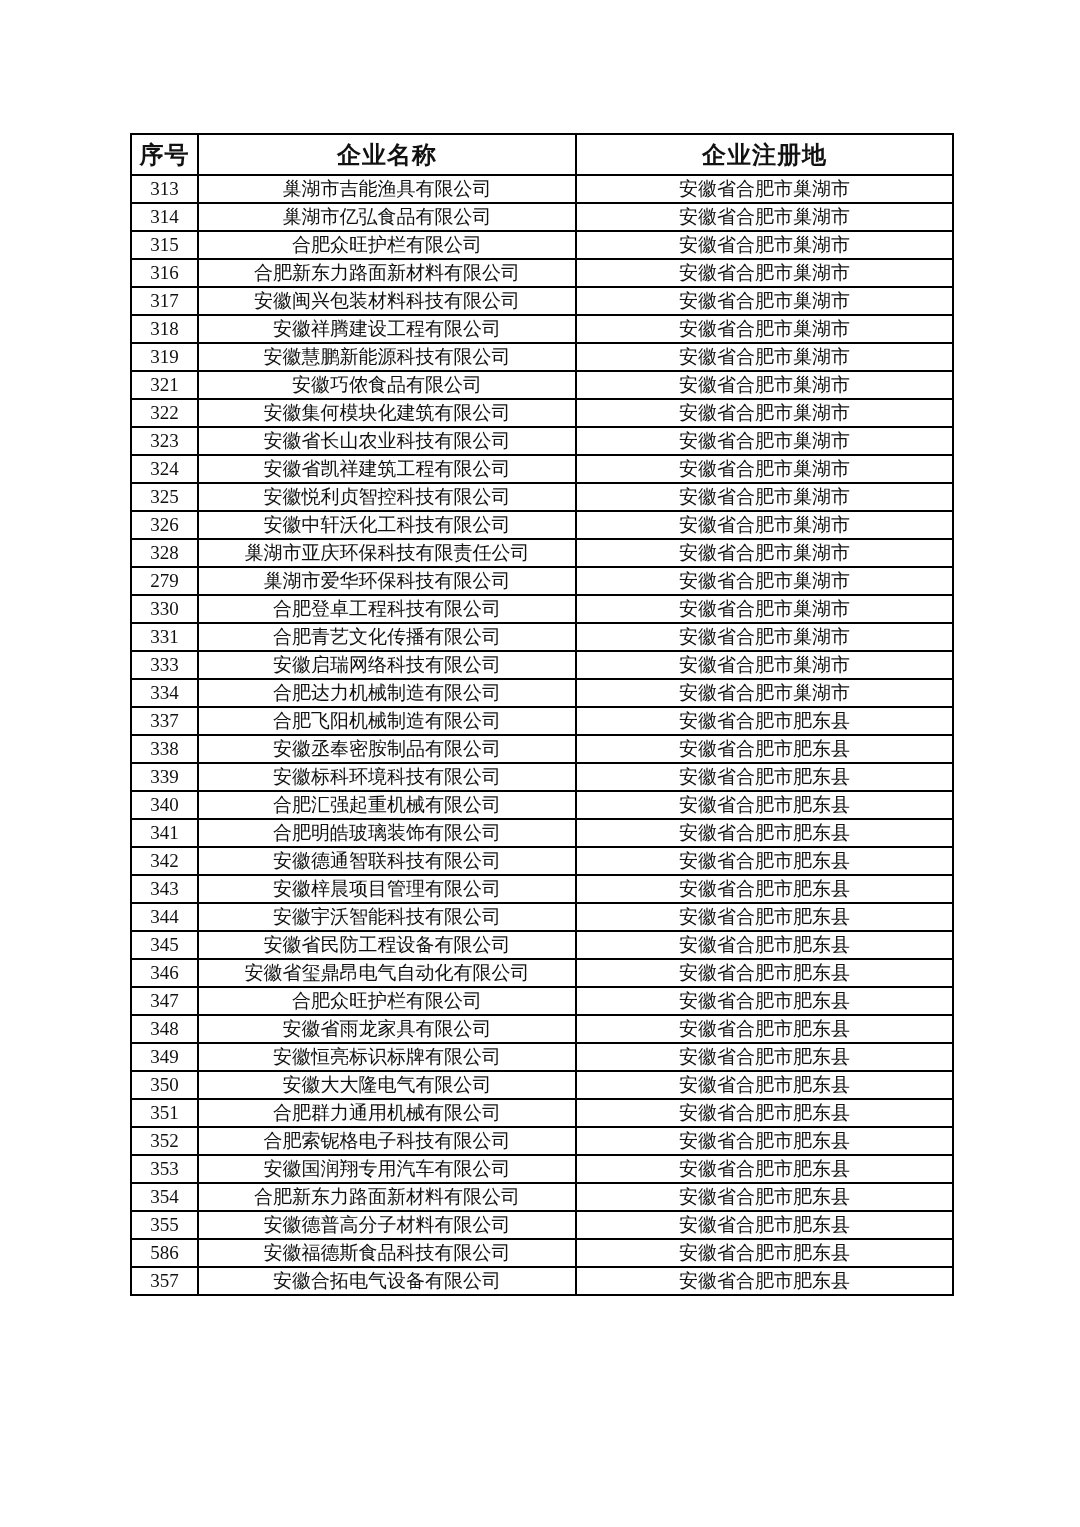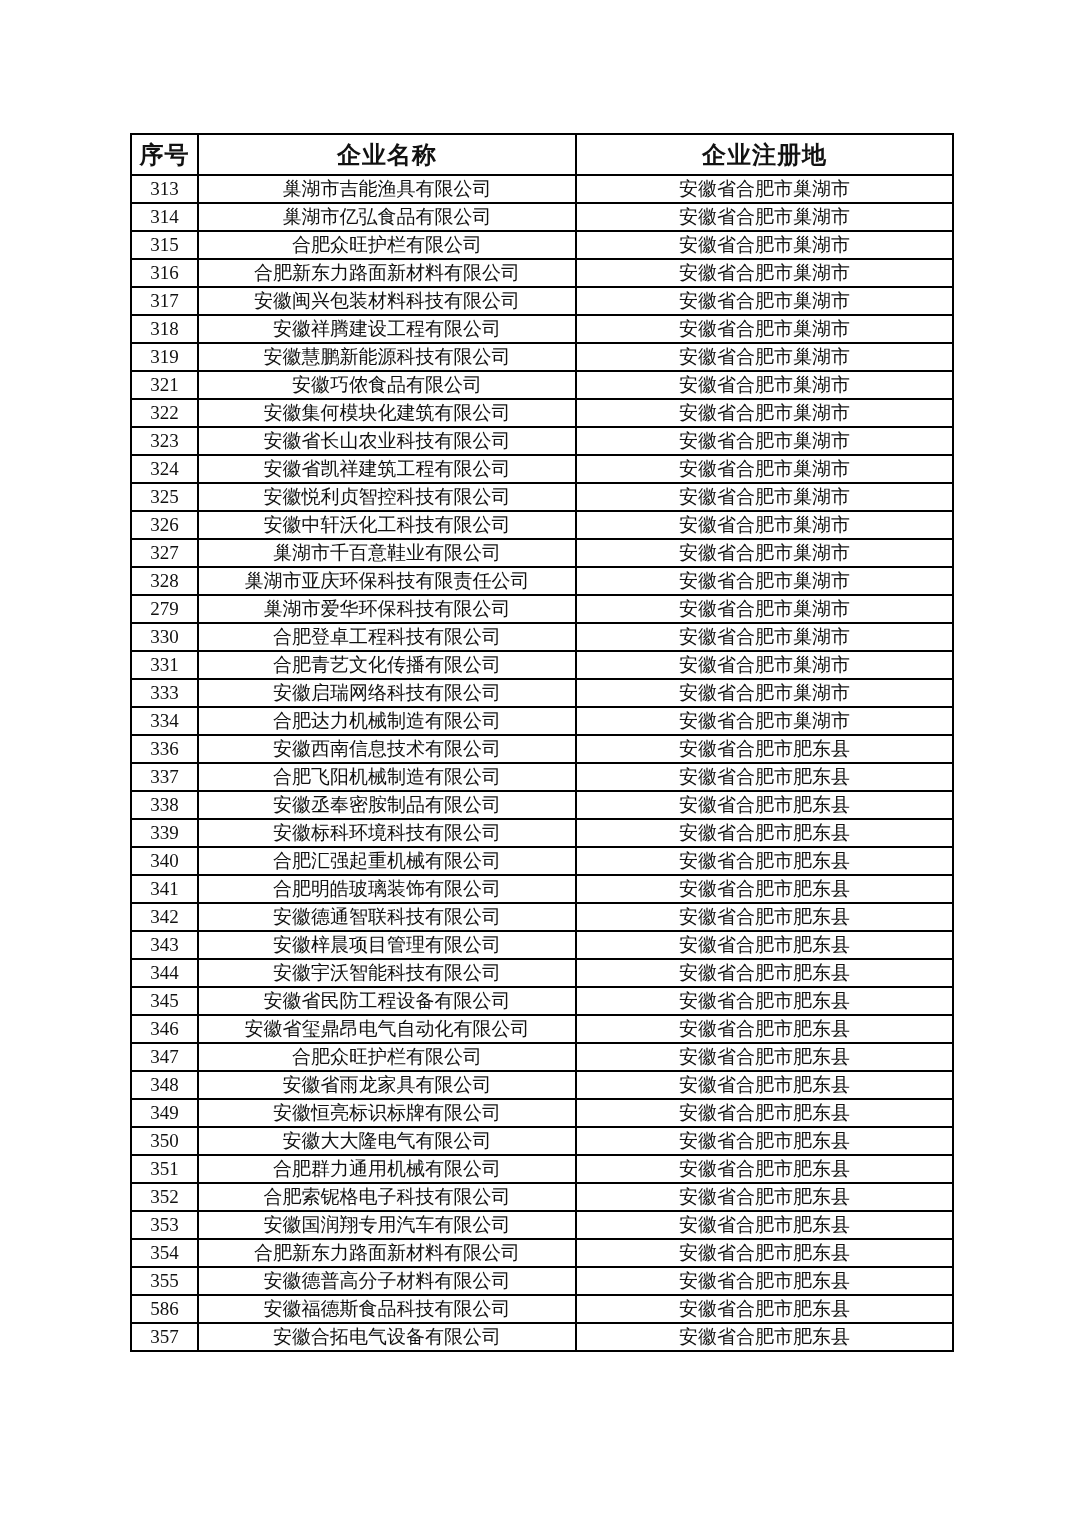--- a/index.html
+++ b/index.html
@@ -134,25 +134,20 @@
           <td class="col-index">325</td>
           <td>安徽悦利贞智控科技有限公司</td>
           <td>安徽省合肥市巢湖市</td>
         </tr>
         <tr>
           <td class="col-index">326</td>
           <td>安徽中轩沃化工科技有限公司</td>
           <td>安徽省合肥市巢湖市</td>
         </tr>
         <tr>
-          <td class="col-index">327</td>
-          <td>巢湖市千百意鞋业有限公司</td>
-          <td>安徽省合肥市巢湖市</td>
-        </tr>
-        <tr>
           <td class="col-index">328</td>
           <td>巢湖市亚庆环保科技有限责任公司</td>
           <td>安徽省合肥市巢湖市</td>
         </tr>
         <tr>
           <td class="col-index">279</td>
           <td>巢湖市爱华环保科技有限公司</td>
           <td>安徽省合肥市巢湖市</td>
         </tr>
         <tr>
@@ -167,25 +162,20 @@
         </tr>
         <tr>
           <td class="col-index">333</td>
           <td>安徽启瑞网络科技有限公司</td>
           <td>安徽省合肥市巢湖市</td>
         </tr>
         <tr>
           <td class="col-index">334</td>
           <td>合肥达力机械制造有限公司</td>
           <td>安徽省合肥市巢湖市</td>
-        </tr>
-        <tr>
-          <td class="col-index">336</td>
-          <td>安徽西南信息技术有限公司</td>
-          <td>安徽省合肥市肥东县</td>
         </tr>
         <tr>
           <td class="col-index">337</td>
           <td>合肥飞阳机械制造有限公司</td>
           <td>安徽省合肥市肥东县</td>
         </tr>
         <tr>
           <td class="col-index">338</td>
           <td>安徽丞奉密胺制品有限公司</td>
           <td>安徽省合肥市肥东县</td>

